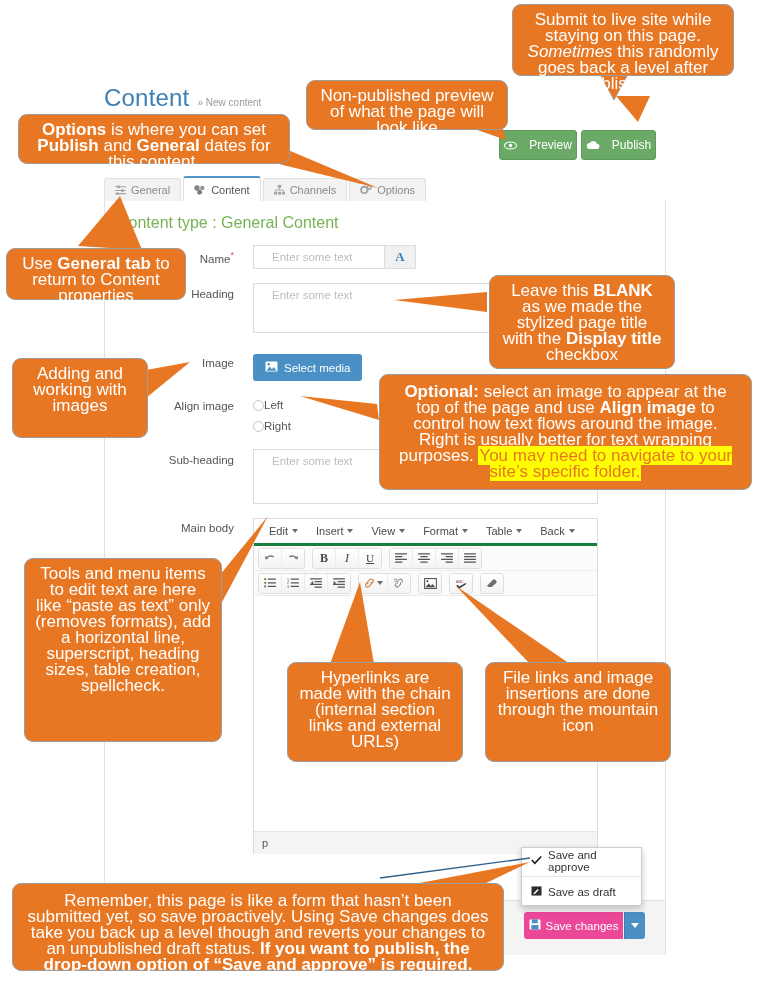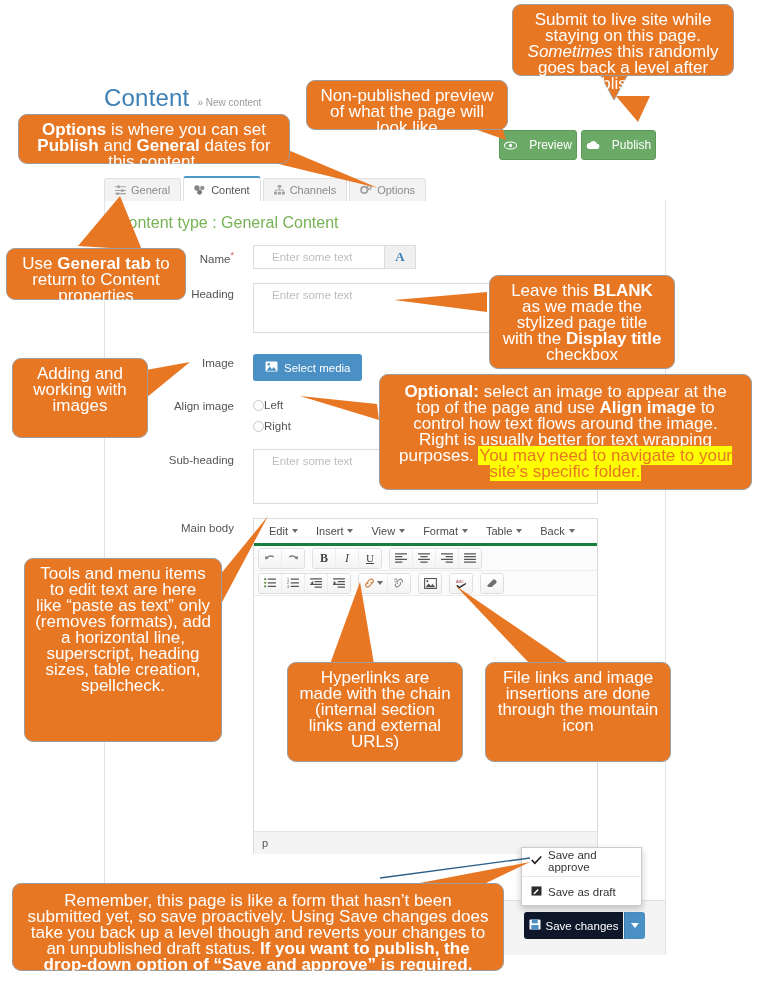--- a/index.html
+++ b/index.html
@@ -91,21 +91,21 @@
   .tbtn svg{display:block;}
   #mce-body{background:#fff;height:235px;}
   #mce-status{height:22px;border-top:1px solid #e4e4e4;background:#f4f4f4;display:flex;align-items:center;
     padding-left:8px;font-size:11px;color:#555;position:relative;}
   #resize-grip{position:absolute;right:3px;bottom:2px;width:8px;height:8px;}
 
   
   #btn-back{position:absolute;left:452px;top:912px;height:27px;width:44px;background:#e7e7e7;
     border:1px solid #d3d3d3;border-radius:3px;color:#9d9d9d;font-size:11.5px;display:flex;
     align-items:center;justify-content:center;box-sizing:border-box;}
-  #btn-save{position:absolute;left:524px;top:912px;height:27px;width:99px;background:#0f172a;
+  #btn-save{position:absolute;left:524px;top:912px;height:27px;width:99px;background:#ec4899;
     border-radius:3px 0 0 3px;color:#fff;font-size:11.5px;display:flex;align-items:center;
     justify-content:center;gap:5px;}
   #btn-save-caret{position:absolute;left:624px;top:912px;height:27px;width:20px;background:#4a90c4;
     border-radius:0 3px 3px 0;border-left:1px solid #3d7dac;display:flex;align-items:center;
     justify-content:center;}
   #btn-save-caret .caret{border-top-color:#fff;border-left-width:4px;border-right-width:4px;border-top-width:5px;}
 
   
   #save-menu{position:absolute;left:521px;top:847px;width:119px;background:#fff;
     border:1px solid #ccc;box-shadow:0 3px 7px rgba(0,0,0,.22);z-index:6;}

